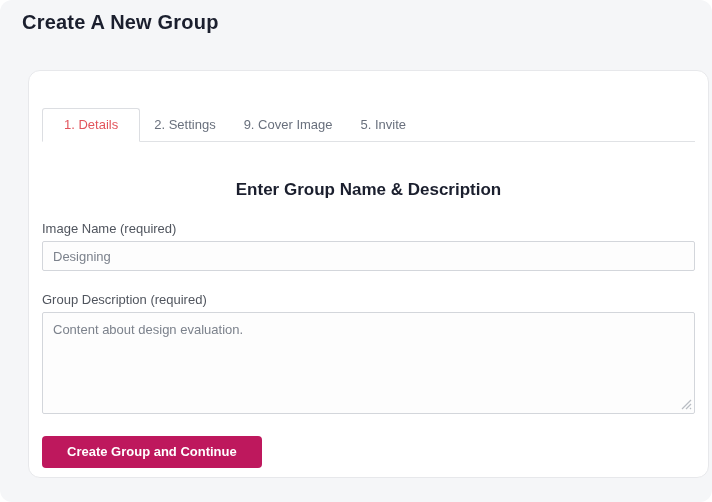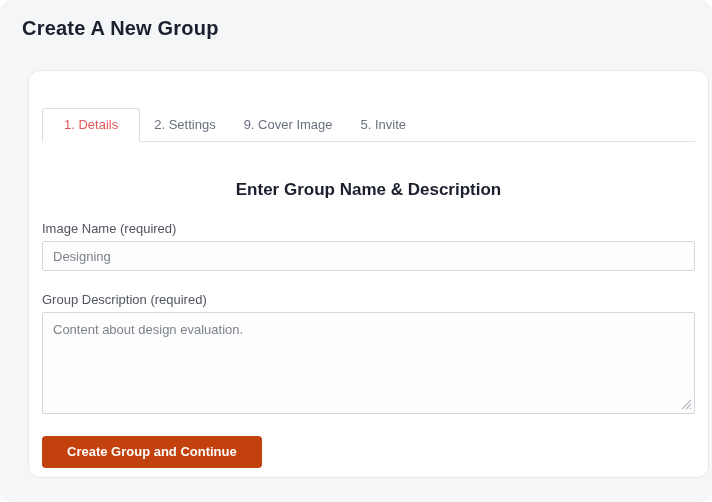--- a/index.html
+++ b/index.html
@@ -10,21 +10,21 @@
     width: 712px;
     height: 502px;
     background: #f5f6f8;
     border-radius: 12px;
     overflow: hidden;
   }
 
   .page-title {
     position: absolute;
     left: 22px;
-    top: 17px;
+    top: 11px;
     font-size: 20px;
     font-weight: bold;
     color: #1b1f2e;
     letter-spacing: 0.2px;
   }
 
   .card {
     position: absolute;
     left: 28px;
     top: 70px;
@@ -109,21 +109,21 @@
     right: 3px;
     bottom: 4px;
     width: 11px;
     height: 11px;
     cursor: nwse-resize;
   }
 
   .submit-btn {
     margin-top: 22px;
     display: inline-block;
-    background: #c2410c;
+    background: #be185d;
     border: none;
     border-radius: 4px;
     color: #ffffff;
     font-family: "Liberation Sans", "DejaVu Sans", sans-serif;
     font-size: 13px;
     font-weight: bold;
     padding: 8px 25px 9px 25px;
     cursor: pointer;
   }
 </style>

